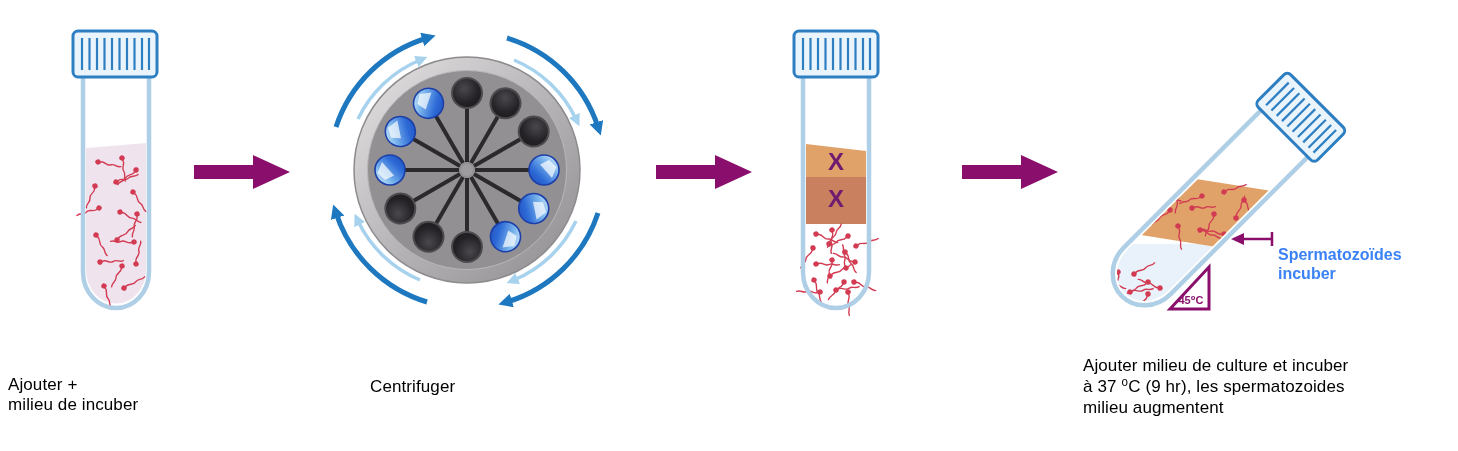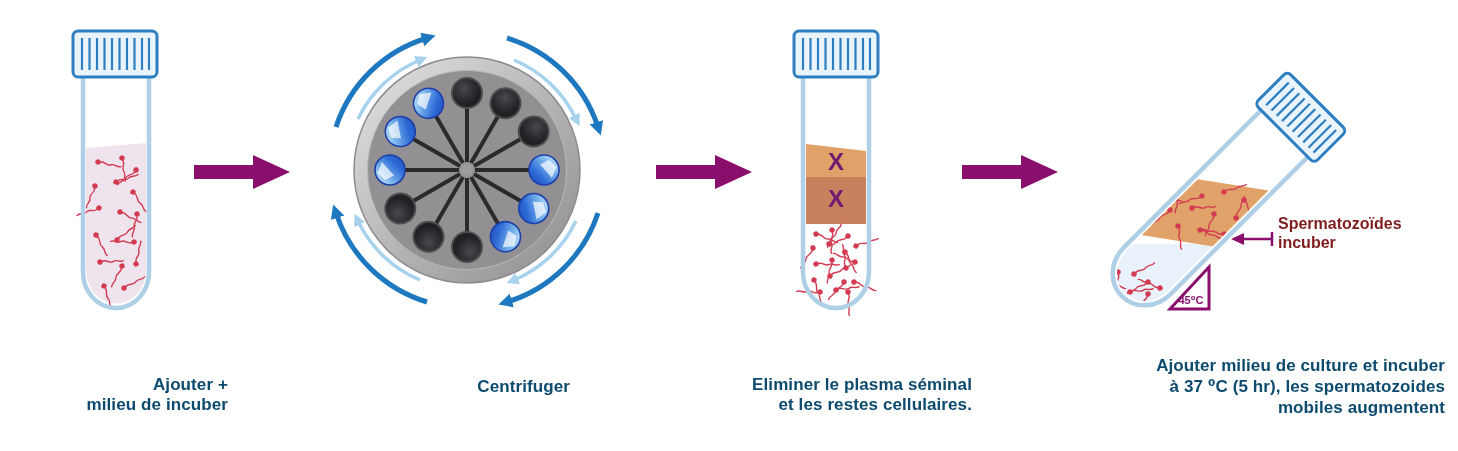--- a/index.html
+++ b/index.html
@@ -1,21 +1,21 @@
 <!DOCTYPE html>
 <html><head>
 <meta charset="utf-8">
 <style>
   html,body{margin:0;padding:0;background:#fff;}
   .stage{position:relative;width:1458px;height:451px;background:#ffffff;overflow:hidden;
          font-family:"Liberation Sans","DejaVu Sans",sans-serif;}
   .stage svg{position:absolute;left:0;top:0;}
-  .caption{position:absolute;color:#0c4a6e;font-weight:700;font-size:17px;line-height:20px;
-           text-align:right;letter-spacing:0.1px;}
-  .annotation{position:absolute;color:#7f1d1d;font-weight:700;font-size:16px;line-height:19px;text-align:left;}
+  .caption{position:absolute;color:#000000;font-weight:400;font-size:17px;line-height:20px;
+           text-align:left;letter-spacing:0.1px;}
+  .annotation{position:absolute;color:#3b82f6;font-weight:700;font-size:16px;line-height:19px;text-align:left;margin-top:31px;}
 </style>
 </head>
 <body>
 
 <div class="stage">
 
 <svg width="1458" height="451" viewBox="0 0 1458 451">
   <defs>
     <linearGradient id="gRim" x1="0" y1="0" x2="1" y2="1">
       <stop offset="0" stop-color="#E6E4E5"></stop>
@@ -250,29 +250,25 @@
 
 <div class="caption" style="left:8px;top:375px;width:220px;">
   <div>Ajouter +</div>
   <div>milieu de incuber</div>
 </div>
 
 <div class="caption" style="left:370px;top:377px;width:200px;">
   <div>Centrifuger</div>
 </div>
 
-<div class="caption" style="left:700px;top:375px;width:272px;">
-  <div>Eliminer le plasma séminal</div>
-  <div>et les restes cellulaires.</div>
-</div>
 
 <div class="caption" style="left:1083px;top:355px;width:362px;line-height:21px;">
   <div>Ajouter milieu de culture et incuber</div>
-  <div>à 37 ⁰C (5 hr), les spermatozoides</div>
-  <div>mobiles augmentent</div>
+  <div>à 37 ⁰C (9 hr), les spermatozoides</div>
+  <div>milieu augmentent</div>
 </div>
 
 <div class="annotation" style="left:1278px;top:214px;width:170px;">
   <div>Spermatozoïdes</div>
   <div>incuber</div>
 </div>
 
 </div>
 
 </body></html>

